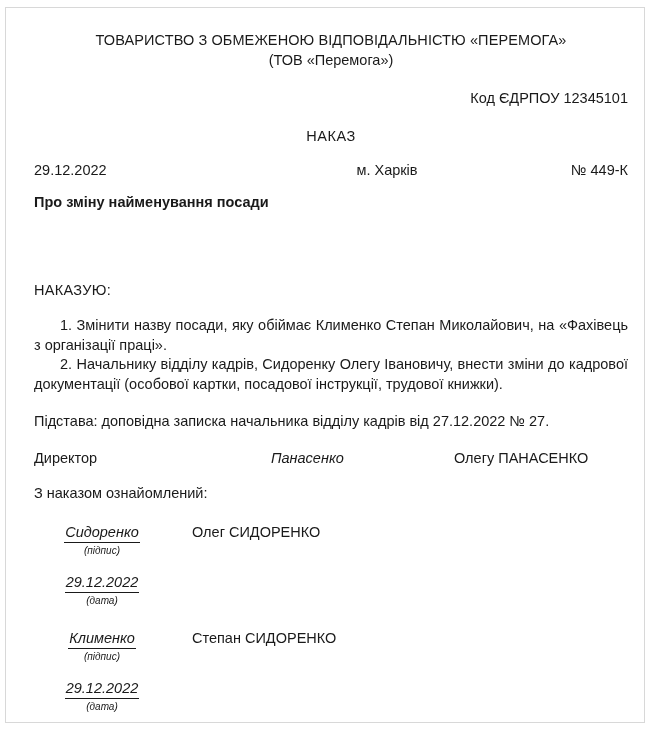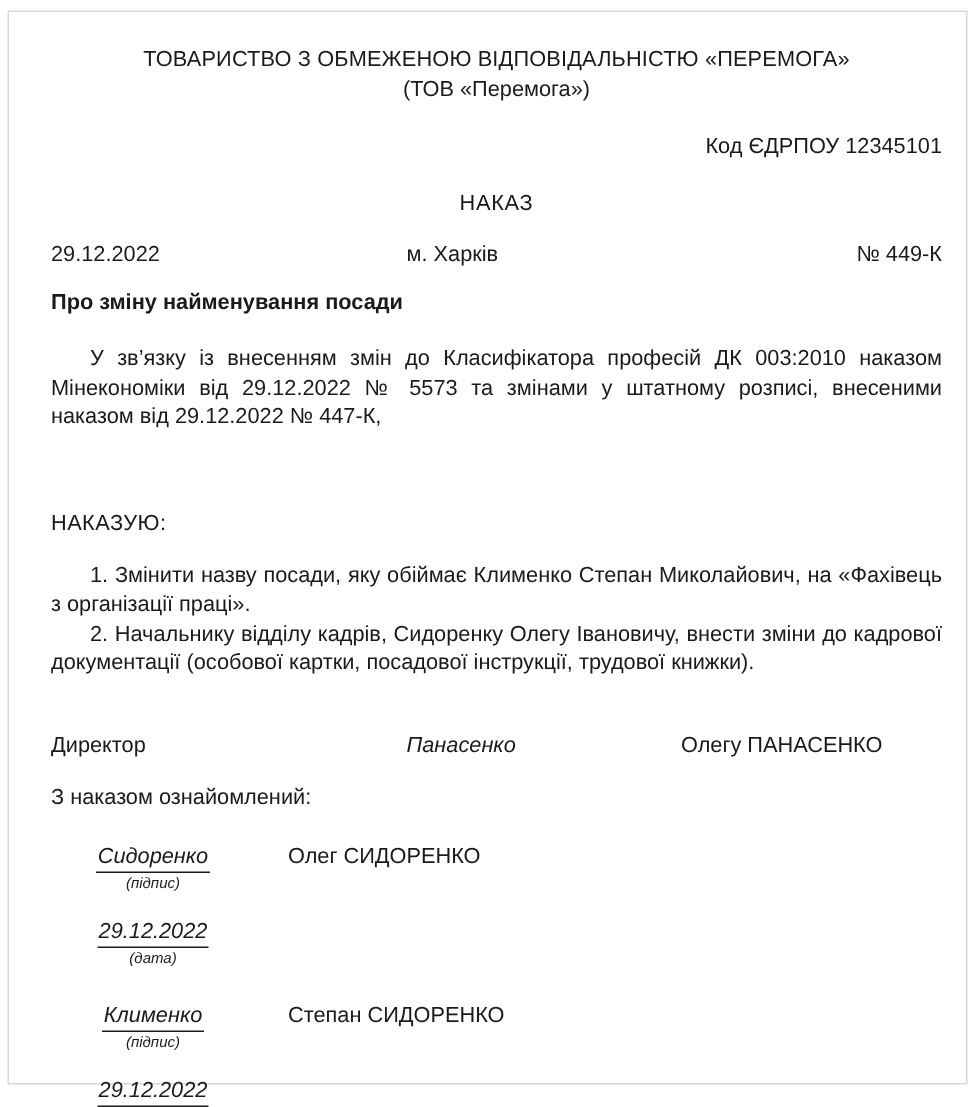--- a/index.html
+++ b/index.html
@@ -56,21 +56,21 @@
     letter-spacing: 0.5px;
   }
 
   
   .meta-row {
     display: flex;
     align-items: baseline;
     font-size: 14.5px;
   }
   .meta-date  { width: 237px; flex: 0 0 237px; }
-  .meta-place { width: 190px; flex: 0 0 190px; text-align: left; }
+  .meta-place { width: 190px; flex: 0 0 190px; text-align: center; margin-left: 21px; }
   .meta-num   { flex: 1 1 auto; text-align: right; }
 
   .subject {
     font-size: 14.5px;
     font-weight: bold;
   }
 
   
   .para {
     font-size: 14.5px;
@@ -173,34 +173,34 @@
       <span class="meta-place">м. Харків</span>
       <span class="meta-num">№ 449-К</span>
     </div>
 
     <div class="sp-16"></div>
 
     <div class="subject">Про зміну найменування посади</div>
 
     <div class="sp-20"></div>
 
-    <div class="para">У зв’язку із внесенням змін до Класифікатора професій ДК 003:2010 наказом Мінекономіки від 29.12.2022 № 5573 та змінами у штатному розписі, внесеними наказом від 29.12.2022 № 447-К,</div>
 
     <div class="sp-16"></div>
 
     <div class="order-verb">НАКАЗУЮ:</div>
 
     <div class="sp-18"></div>
 
     <div class="para">1. Змінити назву посади, яку обіймає Клименко Степан Миколайович, на «Фахівець з організації праці».</div>
 
     <div class="para">2. Начальнику відділу кадрів, Сидоренку Олегу Івановичу, внести зміни до кадрової документації (особової картки, посадової інструкції, трудової книжки).</div>
 
     <div class="sp-18"></div>
 
+    <div class="para-noindent">Підстава: доповідна записка начальника відділу кадрів від 27.12.2022 № 27.</div>
 
     <div class="sp-18"></div>
 
     <div class="sign-row">
       <span class="sign-post">Директор</span>
       <span class="sign-mark">Панасенко</span>
       <span class="sign-name">Олегу ПАНАСЕНКО</span>
     </div>
 
     <div class="sp-18"></div>

